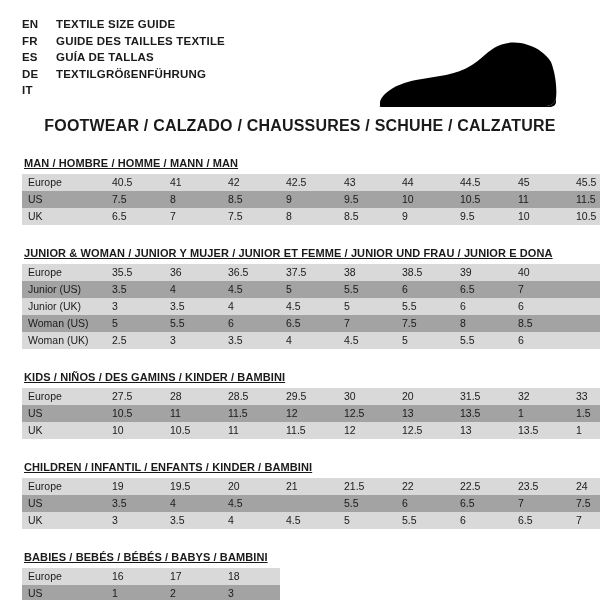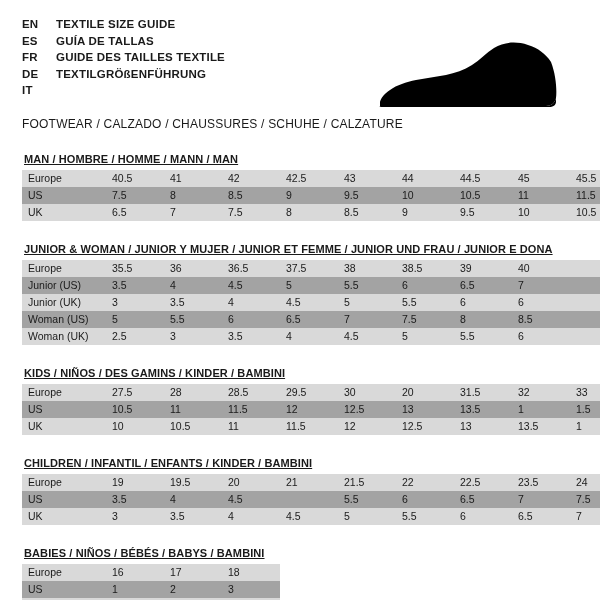--- a/index.html
+++ b/index.html
@@ -49,23 +49,24 @@
     position: absolute;
     right: 18px;
     top: 16px;
     width: 190px;
     height: 80px;
   }
   .shoe-wrap svg { display: block; }
 
   .footwear-line {
     margin-top: 18px;
-    font-size: 12px;
-    font-weight: normal;
+    font-size: 16px;
+    font-weight: bold;
     letter-spacing: 0.2px;
+    text-align: center;
   }
 
   
   .section {
     margin-top: 22px;
   }
   .section-title {
     font-size: 11px;
     font-weight: bold;
     letter-spacing: 0.1px;
@@ -117,26 +118,26 @@
 
 <div class="page">
 
   <div class="header">
     <div class="lang-block">
       <div class="lang-row">
         <span class="lang-code">EN</span>
         <span class="lang-title">TEXTILE SIZE GUIDE</span>
       </div>
       <div class="lang-row">
+        <span class="lang-code">FR</span>
+        <span class="lang-title">GUIDE DES TAILLES TEXTILE</span>
+      </div>
+      <div class="lang-row">
         <span class="lang-code">ES</span>
         <span class="lang-title">GUÍA DE TALLAS</span>
-      </div>
-      <div class="lang-row">
-        <span class="lang-code">FR</span>
-        <span class="lang-title">GUIDE DES TAILLES TEXTILE</span>
       </div>
       <div class="lang-row">
         <span class="lang-code">DE</span>
         <span class="lang-title">TEXTILGRÖßENFÜHRUNG</span>
       </div>
       <div class="lang-row">
         <span class="lang-code">IT</span>
       </div>
     </div>
 
@@ -363,21 +364,21 @@
         <td class="cell">6</td>
         <td class="cell">6.5</td>
         <td class="cell">7</td>
 
       </tr>
     </tbody>
       </table>
   </div>
 
   <div class="section babies">
-    <div class="section-title">BABIES / NIÑOS / BÉBÉS / BABYS / BAMBINI</div>
+    <div class="section-title">BABIES / BEBÉS / BÉBÉS / BABYS / BAMBINI</div>
     <table class="size-table t-babies">
       <tbody>
           <tr class="shaded">
         <td class="rowlabel">Europe</td>
         <td class="cell">16</td>
         <td class="cell">17</td>
         <td class="cell">18</td>
       </tr>
       <tr class="plain">
         <td class="rowlabel">US</td>

